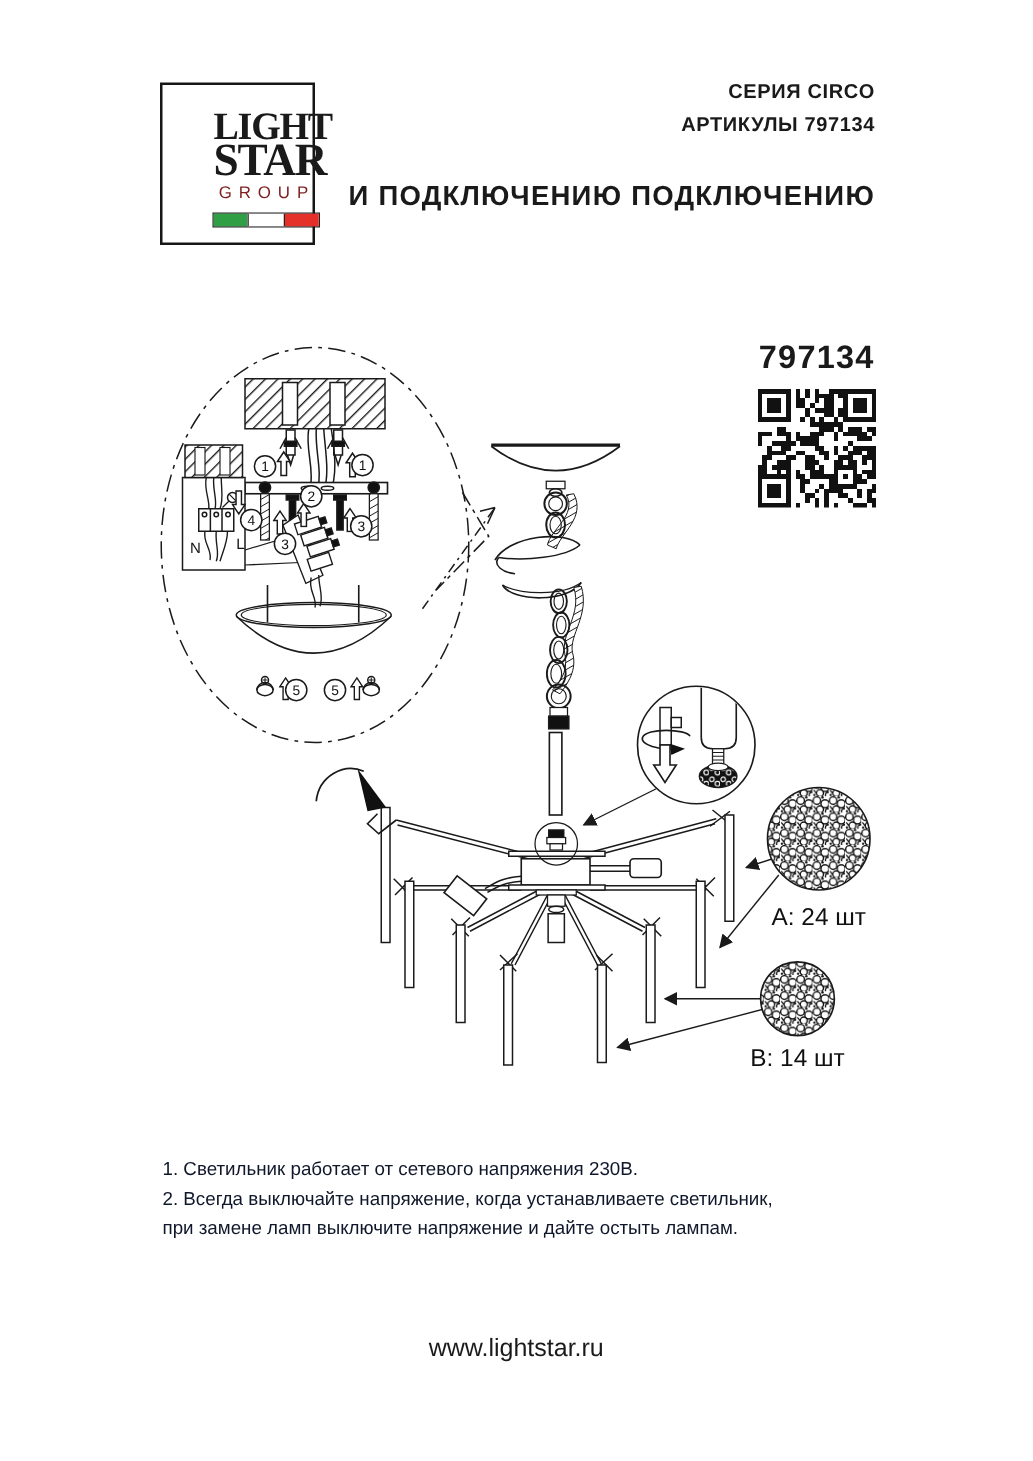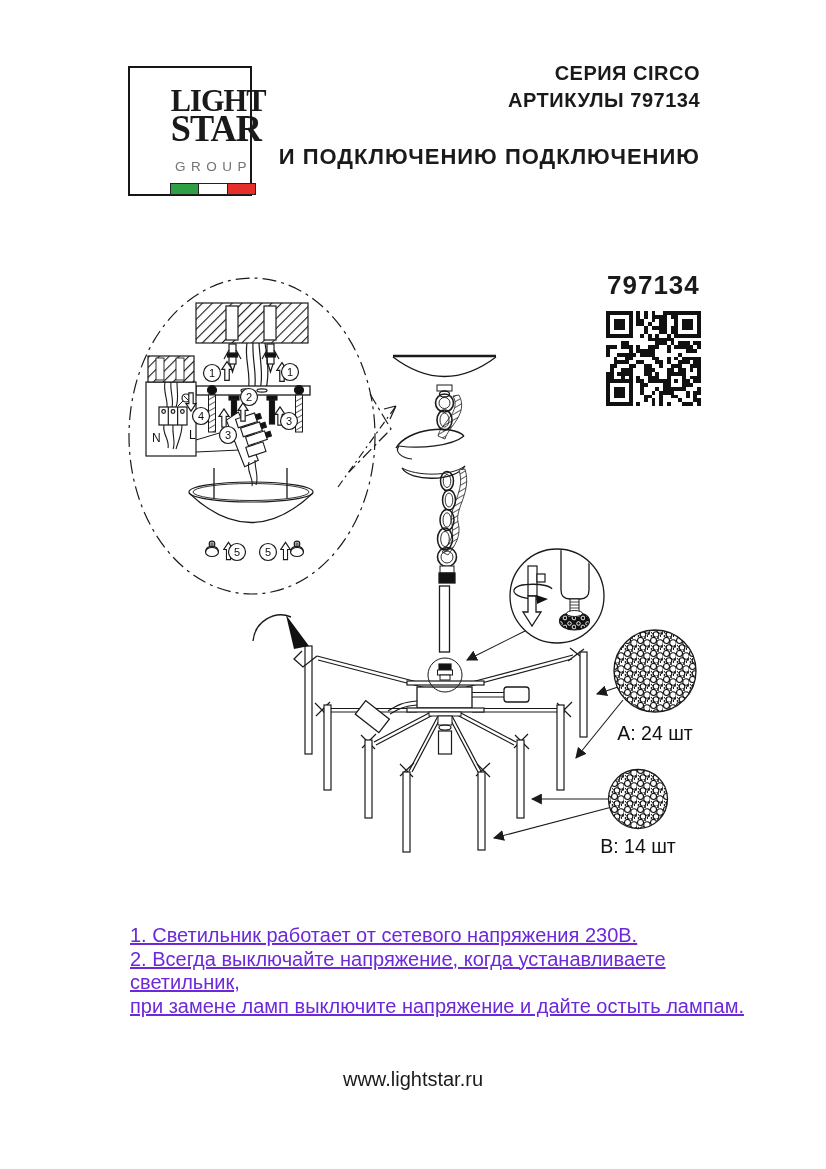--- a/index.html
+++ b/index.html
@@ -5,33 +5,33 @@
   html,body{margin:0;padding:0;background:#888;}
   #page{position:relative;width:826px;height:1169px;background:#fff;margin:0 auto;overflow:hidden;
         font-family:"Liberation Sans","DejaVu Sans",sans-serif;color:#1a1a1a;}
   
   .logo-box{position:absolute;left:128px;top:66px;width:124px;height:130px;border:2px solid #161616;
             box-sizing:border-box;text-align:center;padding-top:20px;background:#fff;padding-left:40px;}
   .logo-light{font-family:"Liberation Serif","DejaVu Serif",serif;font-weight:700;font-size:31px;
               line-height:25px;letter-spacing:-1px;transform:scaleX(.98);}
   .logo-star{font-family:"Liberation Serif","DejaVu Serif",serif;font-weight:700;font-size:37px;
              line-height:31px;letter-spacing:-1px;transform:scaleX(.98);}
-  .logo-group{font-size:13.5px;letter-spacing:5.5px;text-indent:5px;margin-top:15px;color:#737373;}
+  .logo-group{font-size:13.5px;letter-spacing:5.5px;text-indent:5px;margin-top:2px;color:#7f1d1d;}
   .logo-flag{display:flex;width:86px;height:12px;margin:9px auto 0;border:1px solid #222;box-sizing:border-box;}
   .logo-flag span{flex:1;}
   .logo-flag span:nth-child(2){border-left:1px solid #222;border-right:1px solid #222;}
   
   .hdr{position:absolute;right:126px;top:60px;text-align:right;}
-  .hdr-series,.hdr-articles{font-size:20px;font-weight:700;letter-spacing:.5px;line-height:27px;}
+  .hdr-series,.hdr-articles{font-size:16px;font-weight:700;letter-spacing:.5px;line-height:27px;}
   .hdr-title{margin-top:29px;font-size:22px;font-weight:700;letter-spacing:1px;line-height:27px;}
   
   .article-no{position:absolute;left:607px;top:270px;font-size:26px;font-weight:700;letter-spacing:1px;text-align:right;}
   #qr-wrap{position:absolute;left:606px;top:311px;width:95px;height:95px;}
   
-  .notes{position:absolute;left:130px;top:924px;width:640px;font-size:20px;line-height:23.5px;color:#6d28d9;text-decoration:underline;}
+  .notes{position:absolute;left:130px;top:924px;width:640px;font-size:15px;line-height:23.5px;color:#0f172a;}
   .site{position:absolute;left:0;right:0;top:1068px;text-align:center;font-size:20px;font-weight:400;}
   svg text{font-family:"Liberation Sans","DejaVu Sans",sans-serif;fill:#111;}
   .diagram{position:absolute;left:0;top:0;}
 </style>
 </head>
 <body>
 
 <div id="page">
 
   <div class="logo-box">

